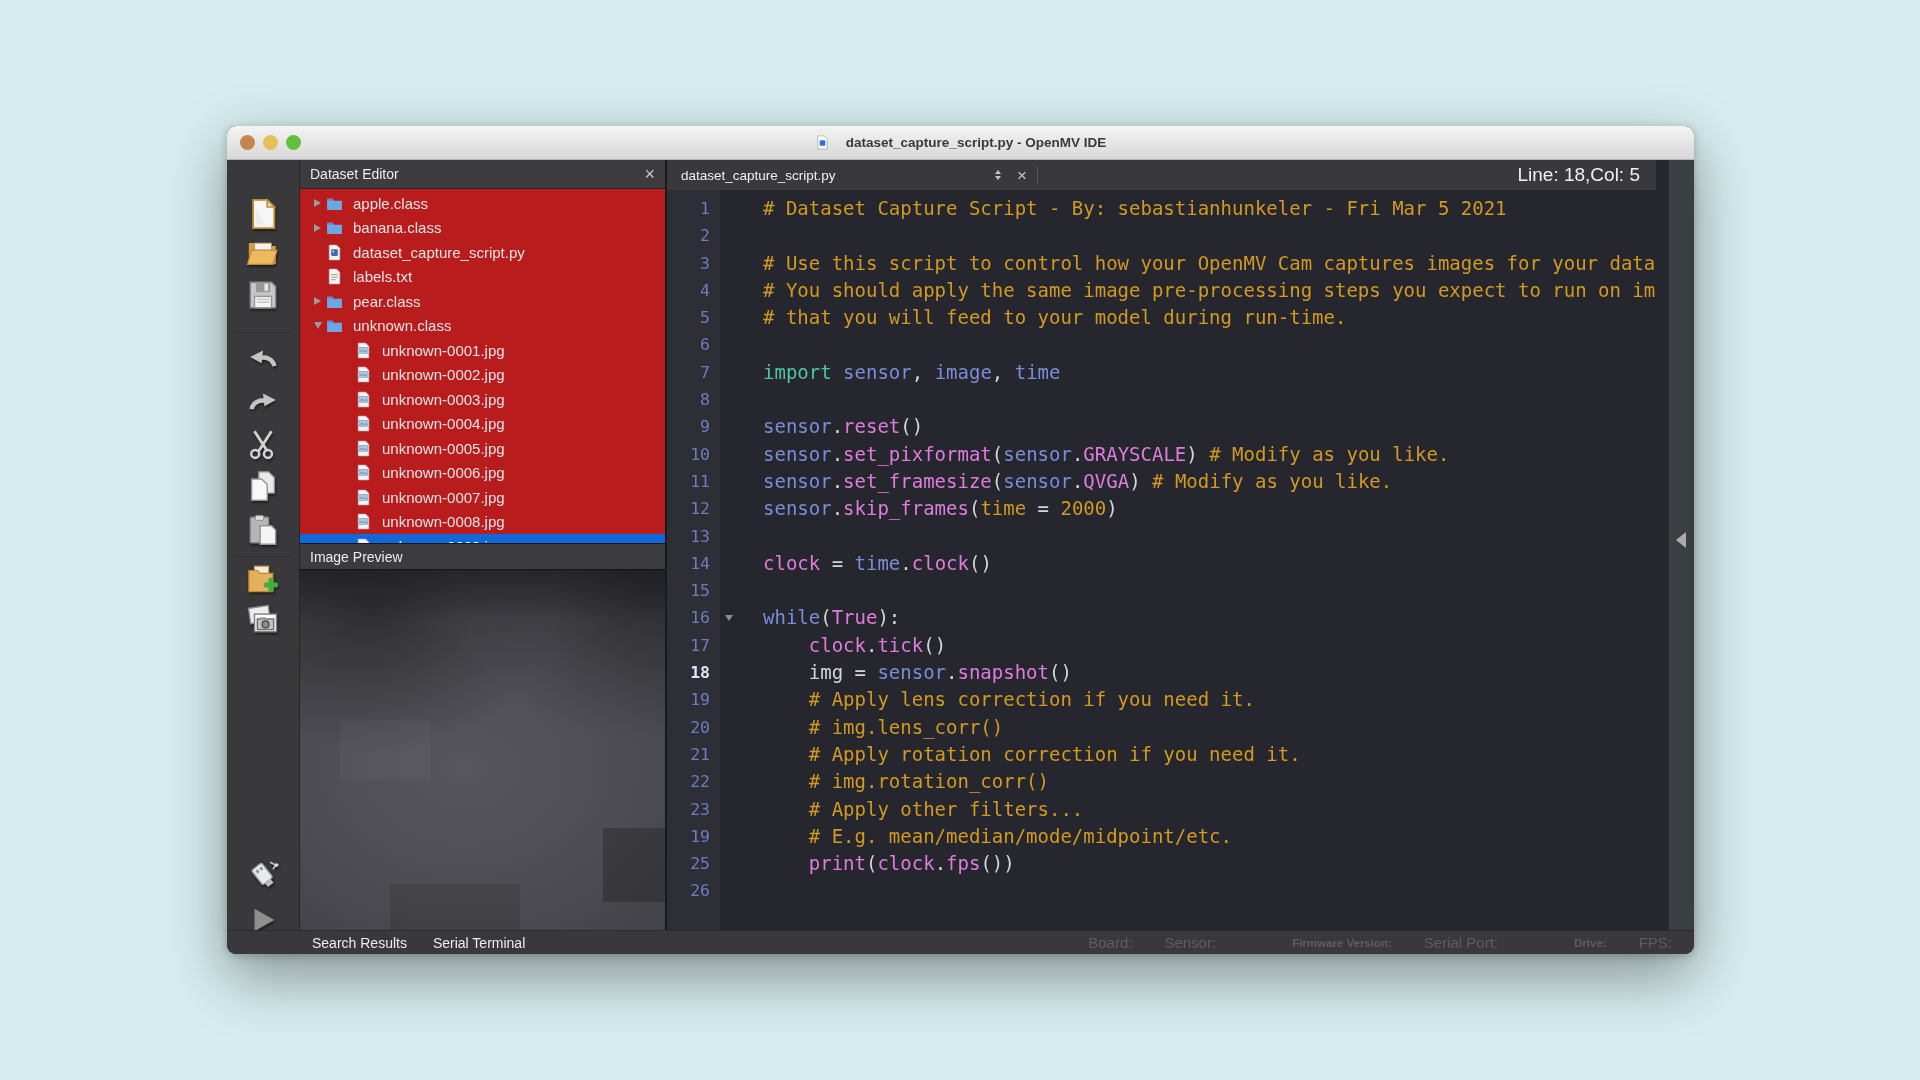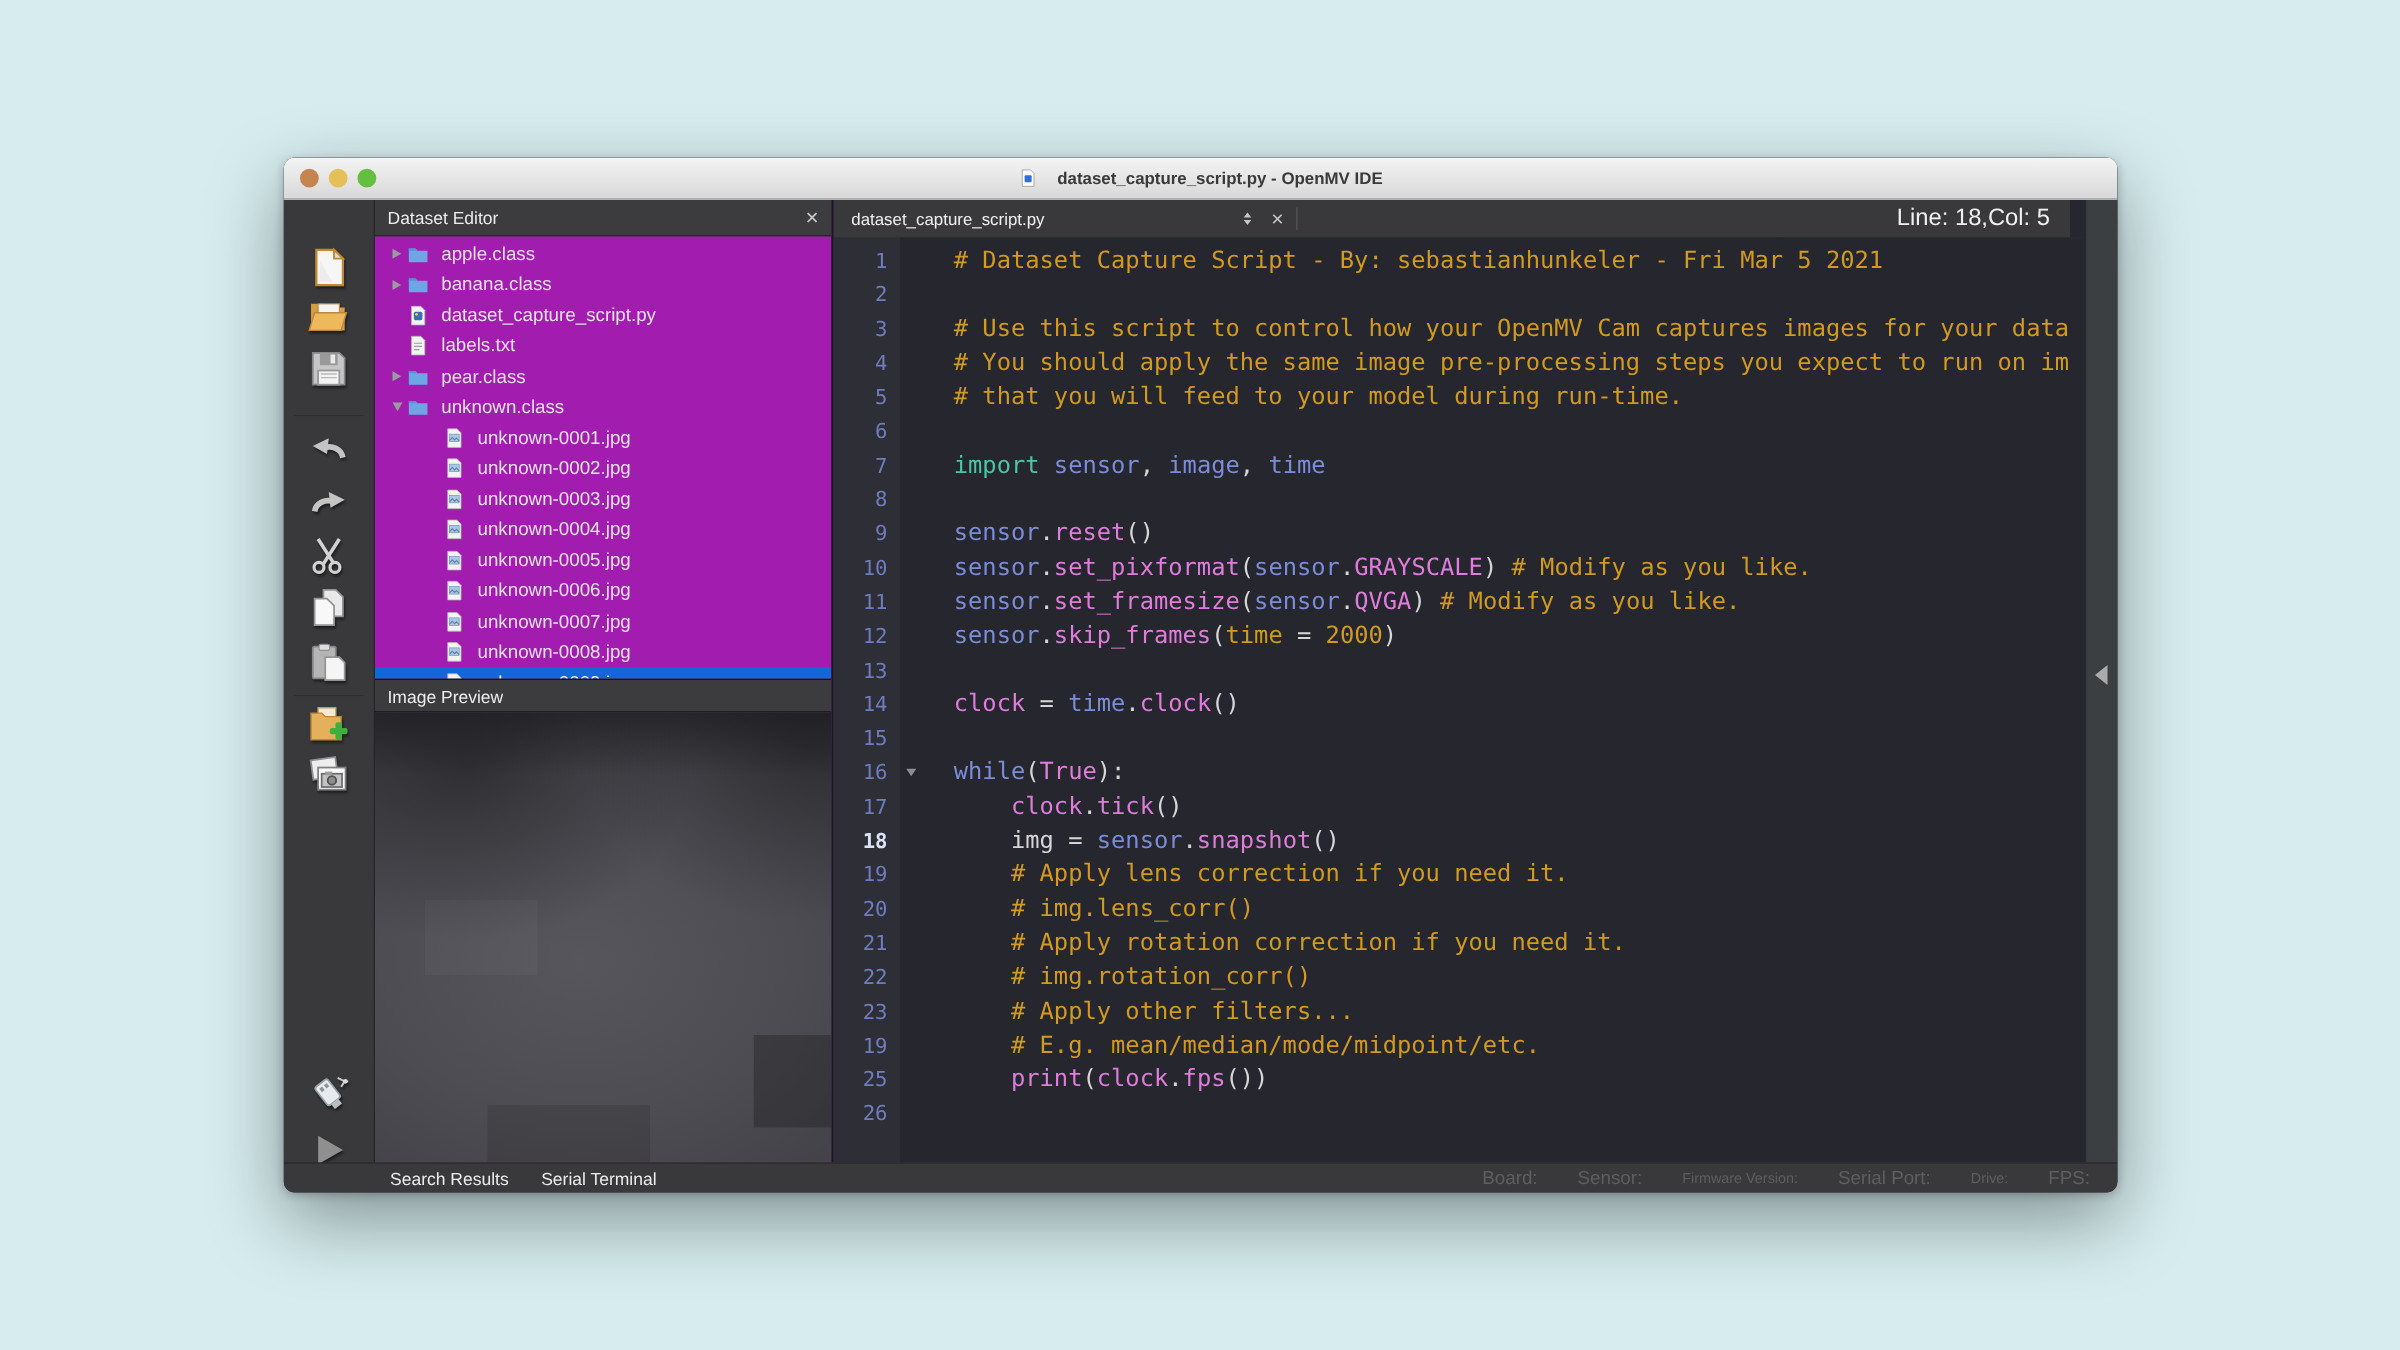--- a/index.html
+++ b/index.html
@@ -24,21 +24,21 @@
   .content{position:absolute;top:34px;left:0;right:0;bottom:24px;display:flex;}
 
   
   .toolbar{width:73px;background:#39393B;position:relative;flex:none;border-right:1px solid #26262a;}
   .tool-btn{position:absolute;left:50%;transform:translateX(-50%);width:40px;height:38px;background:none;border:none;
             padding:0;display:flex;align-items:center;justify-content:center;cursor:pointer;}
   .tool-btn svg{width:34px;height:34px;filter:drop-shadow(1px 2px 1px rgba(0,0,0,.45));}
   .tool-sep{position:absolute;left:8px;right:8px;height:1px;background:#4a4a4e;border-bottom:1px solid #2e2e31;}
 
   
-  .filepanel{width:367px;flex:none;display:flex;flex-direction:column;background:#a21caf;border-right:2px solid #191920;}
+  .filepanel{width:367px;flex:none;display:flex;flex-direction:column;background:#b91c1c;border-right:2px solid #191920;}
   .panel-header{height:29px;background:#3C3C3E;border-bottom:1px solid #26262a;display:flex;align-items:center;
                 padding:0 8px 0 10px;color:#ececec;font-size:14px;flex:none;}
   .panel-header .ph-title{flex:1;}
   .panel-close{background:none;border:none;color:#c9c9c9;font-size:18px;line-height:18px;cursor:pointer;padding:0 2px;}
 
   .tree{height:354px;flex:none;overflow:hidden;padding-top:2px;}
   .trow{height:24.5px;display:flex;align-items:center;color:#e4e4e6;font-size:15px;cursor:default;white-space:nowrap;}
   .trow.selected{background:#1268D8;color:#ffffff;}
   .t-exp{width:17px;margin-left:9px;flex:none;display:flex;align-items:center;justify-content:center;}
   .exp-c{width:0;height:0;border-left:7px solid #9a9aa0;border-top:4.5px solid transparent;border-bottom:4.5px solid transparent;}
@@ -94,21 +94,21 @@
   .strip-arrow{position:absolute;left:7px;top:372px;width:0;height:0;
                border-top:8px solid transparent;border-bottom:8px solid transparent;border-right:10px solid #ababab;}
 
   
   .bottombar{position:absolute;left:0;right:0;bottom:0;height:24px;background:#39393B;border-top:1px solid #2b2b2e;
              display:flex;align-items:center;}
   .bb-tabs{display:flex;gap:26px;margin-left:85px;}
   .bb-tab{background:none;border:none;color:#ececec;font-size:14px;padding:0;cursor:pointer;}
   .bb-status{margin-left:auto;display:flex;align-items:center;gap:32px;padding-right:22px;}
   .bb-status span{color:#5e5e5e;font-size:15px;}
-  .bb-status span.small{font-size:11.5px;font-weight:normal;}
+  .bb-status span.small{font-size:11.5px;font-weight:bold;margin-left:44px;}
 </style>
 </head>
 <body>
 
 <div class="window">
 
   <div class="titlebar">
     <div class="lights">
       <div class="light red"></div>
       <div class="light yellow"></div>

